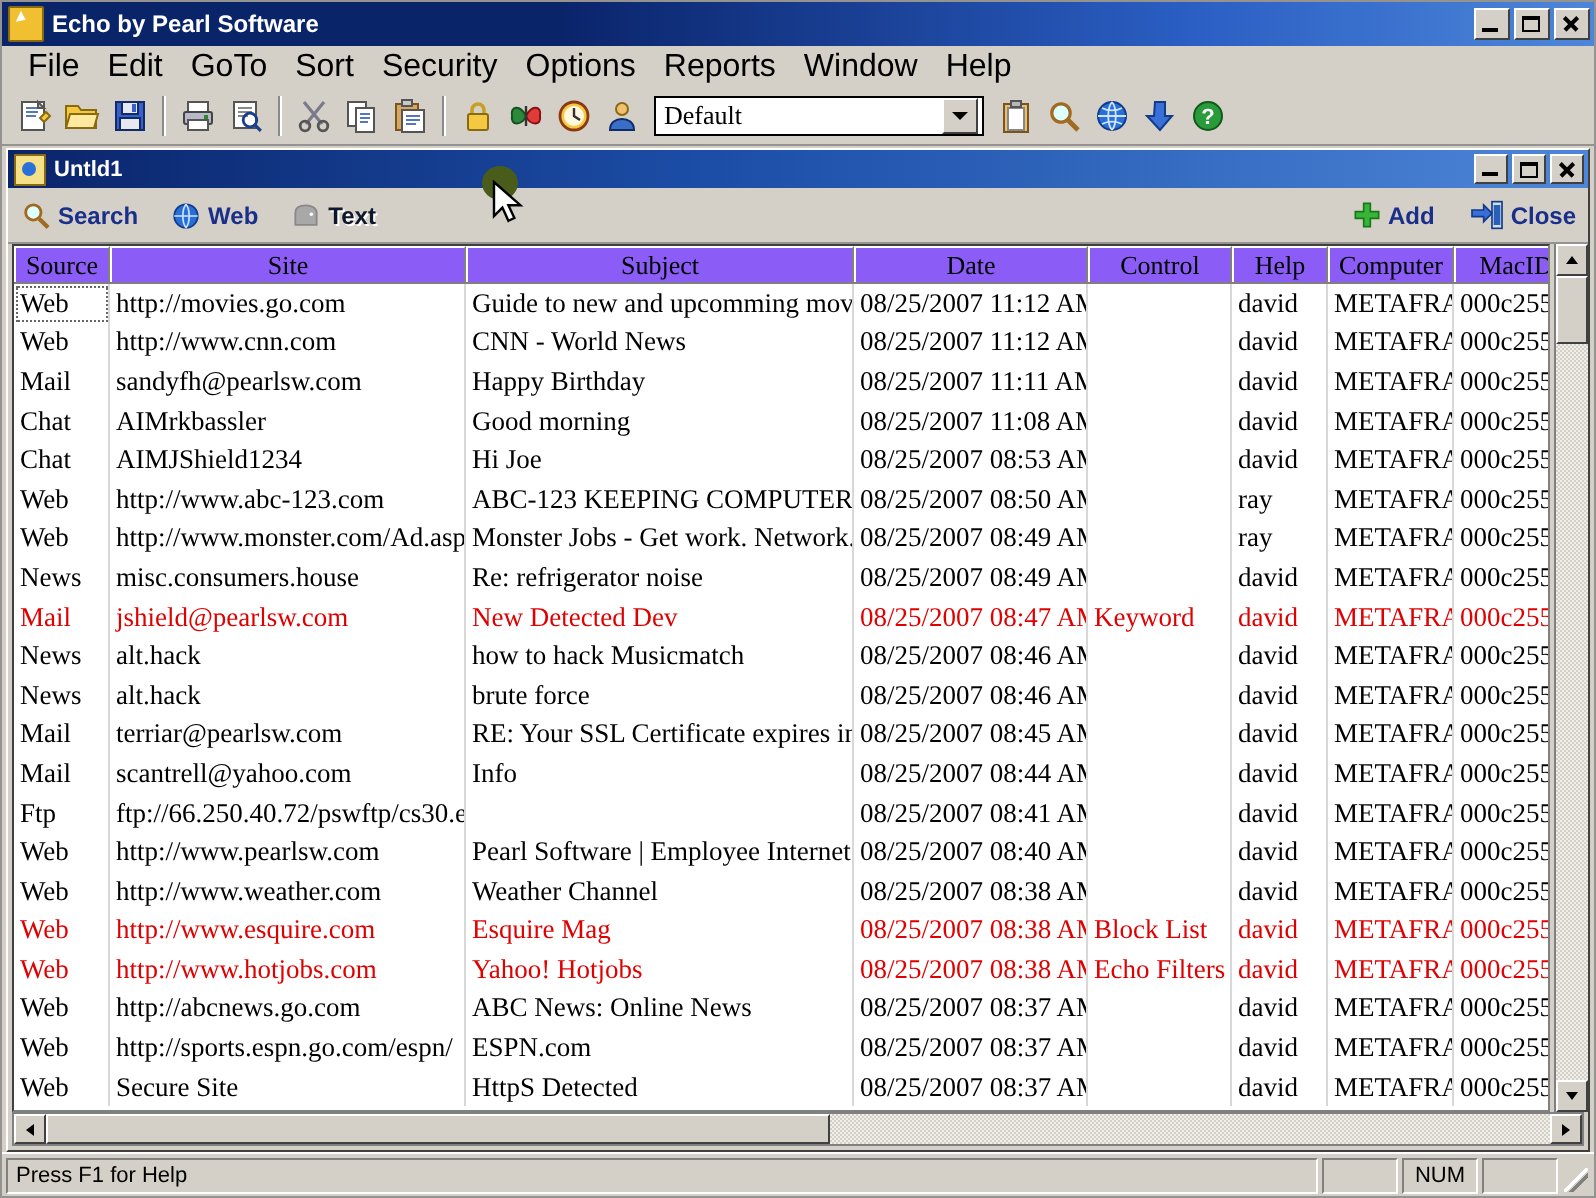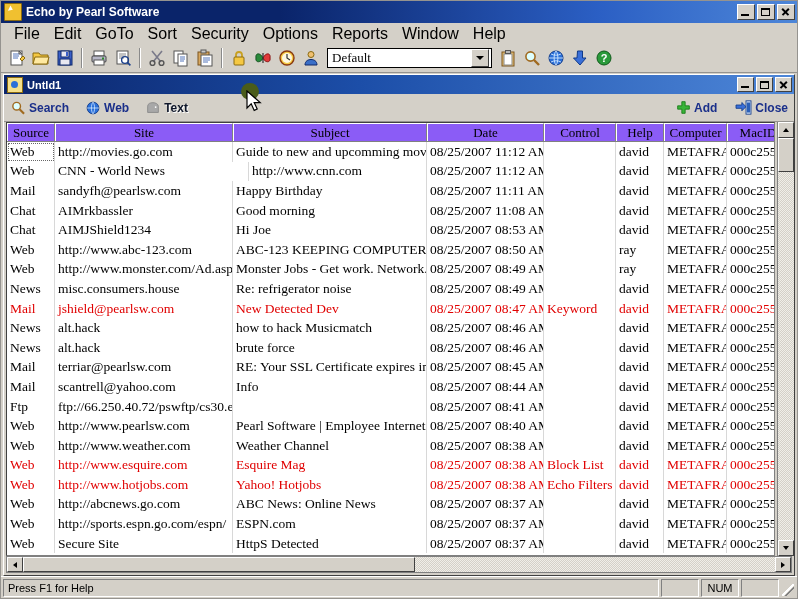--- a/index.html
+++ b/index.html
@@ -461,22 +461,22 @@
                 <div class="cell" style="width: 178px; flex: 0 0 178px;">http://movies.go.com</div>
                 <div class="cell" style="width: 194px; flex: 0 0 194px;">Guide to new and upcomming movi</div>
                 <div class="cell" style="width: 117px; flex: 0 0 117px;">08/25/2007 11:12 AM</div>
                 <div class="cell" style="width: 72px; flex: 0 0 72px;"></div>
                 <div class="cell" style="width: 48px; flex: 0 0 48px;">david</div>
                 <div class="cell" style="width: 63px; flex: 0 0 63px;">METAFRA</div>
                 <div class="cell" style="width: 62px; flex: 0 0 62px;">000c255d08:</div>
               </div>
               <div class="row">
                 <div class="cell" style="width: 48px; flex: 0 0 48px;">Web</div>
+                <div class="cell" style="width: 178px; flex: 0 0 178px;">http://www.cnn.com</div>
                 <div class="cell" style="width: 194px; flex: 0 0 194px;">CNN - World News</div>
-                <div class="cell" style="width: 178px; flex: 0 0 178px;">http://www.cnn.com</div>
                 <div class="cell" style="width: 117px; flex: 0 0 117px;">08/25/2007 11:12 AM</div>
                 <div class="cell" style="width: 72px; flex: 0 0 72px;"></div>
                 <div class="cell" style="width: 48px; flex: 0 0 48px;">david</div>
                 <div class="cell" style="width: 63px; flex: 0 0 63px;">METAFRA</div>
                 <div class="cell" style="width: 62px; flex: 0 0 62px;">000c255d08:</div>
               </div>
               <div class="row">
                 <div class="cell" style="width: 48px; flex: 0 0 48px;">Mail</div>
                 <div class="cell" style="width: 178px; flex: 0 0 178px;">sandyfh@pearlsw.com</div>
                 <div class="cell" style="width: 194px; flex: 0 0 194px;">Happy Birthday</div>

